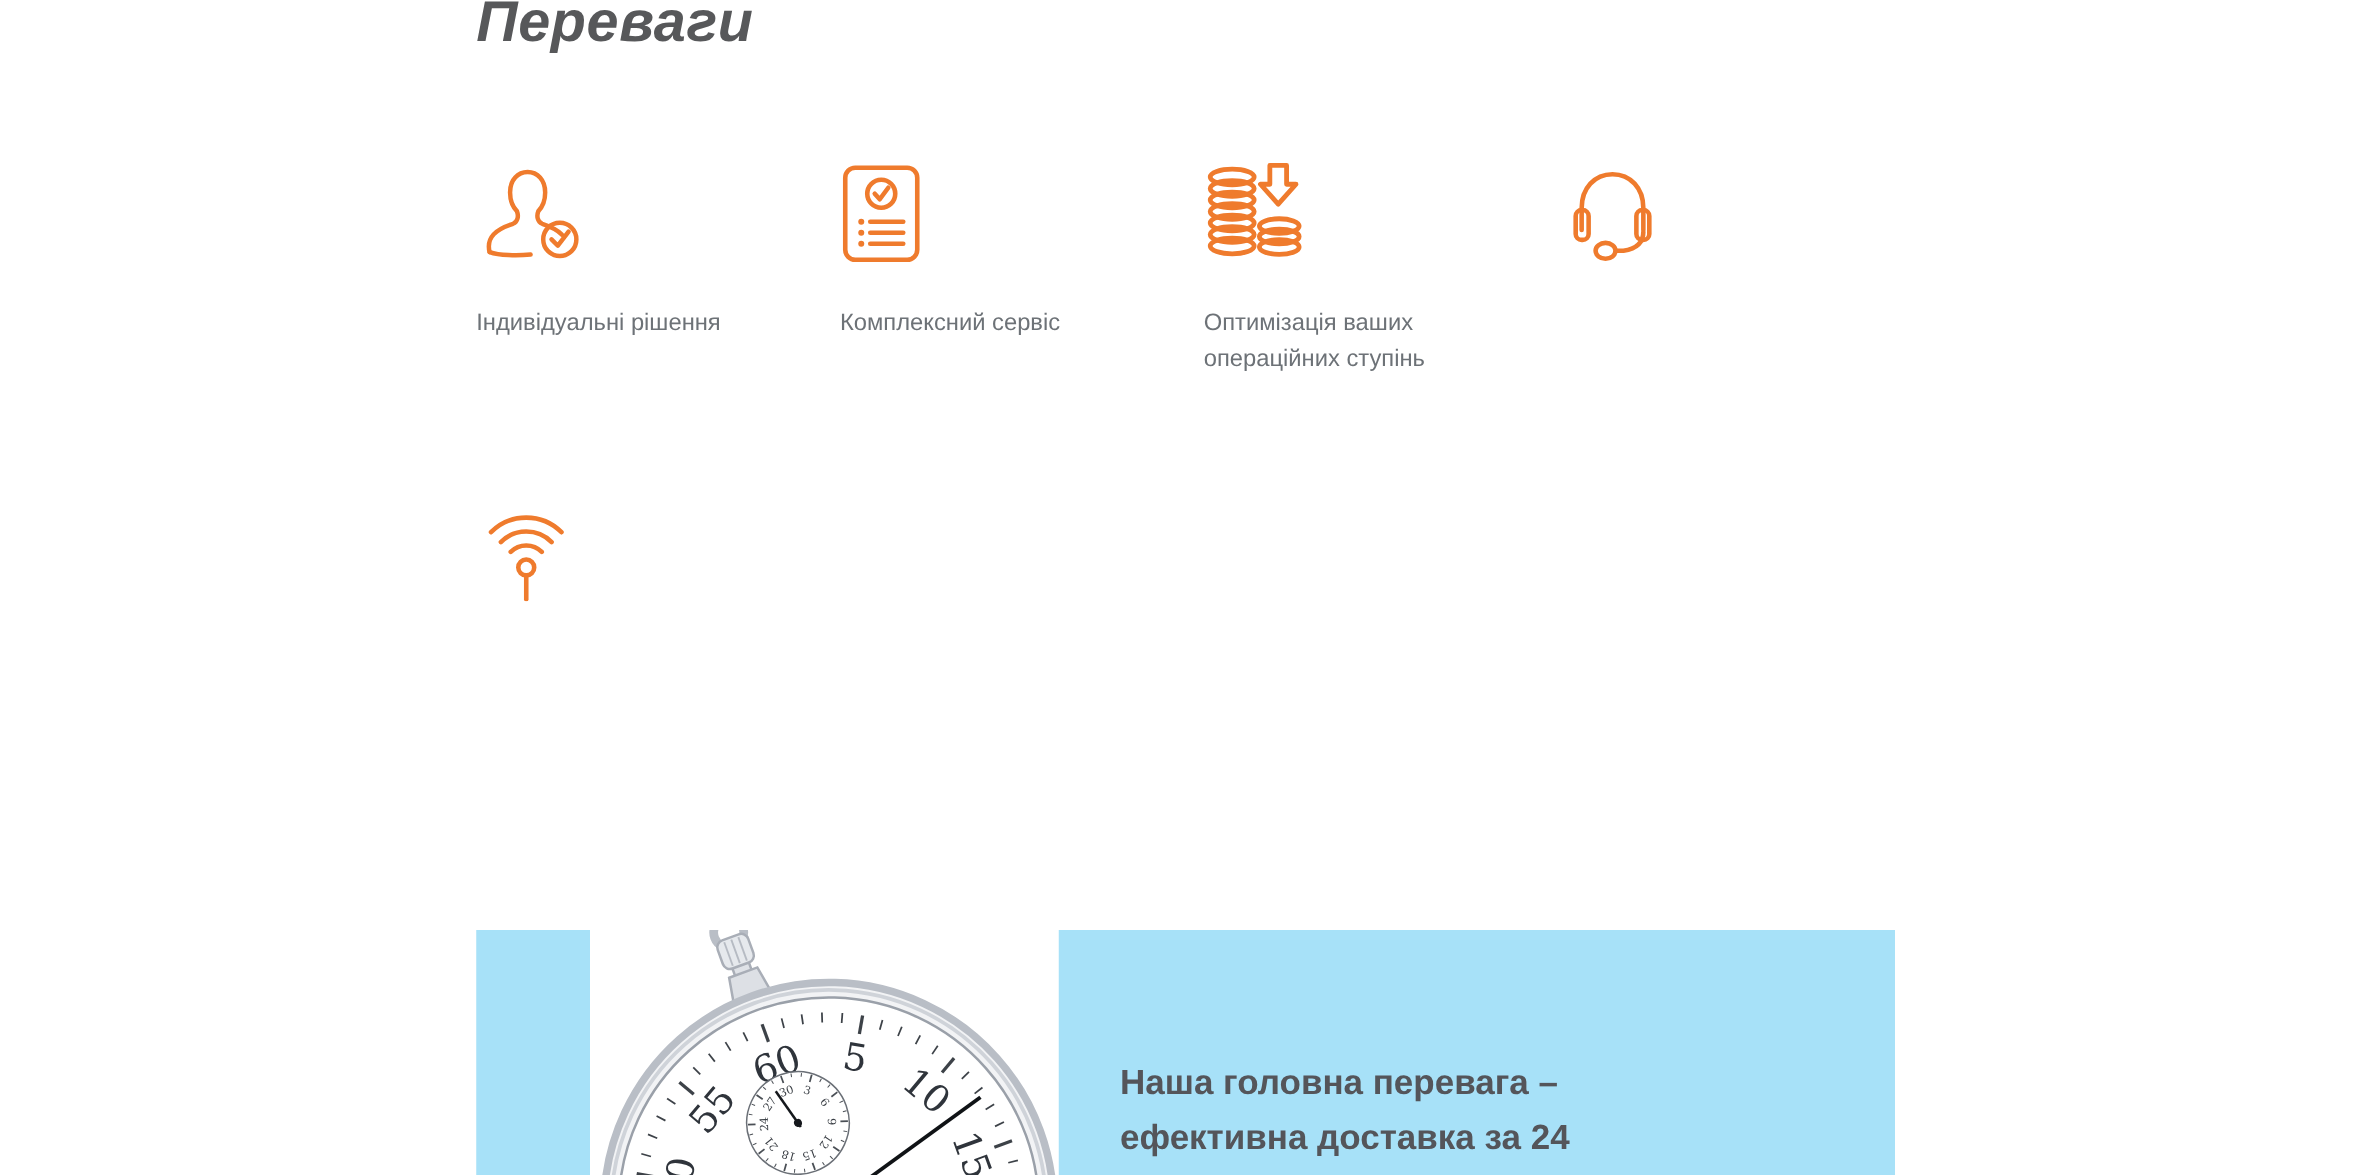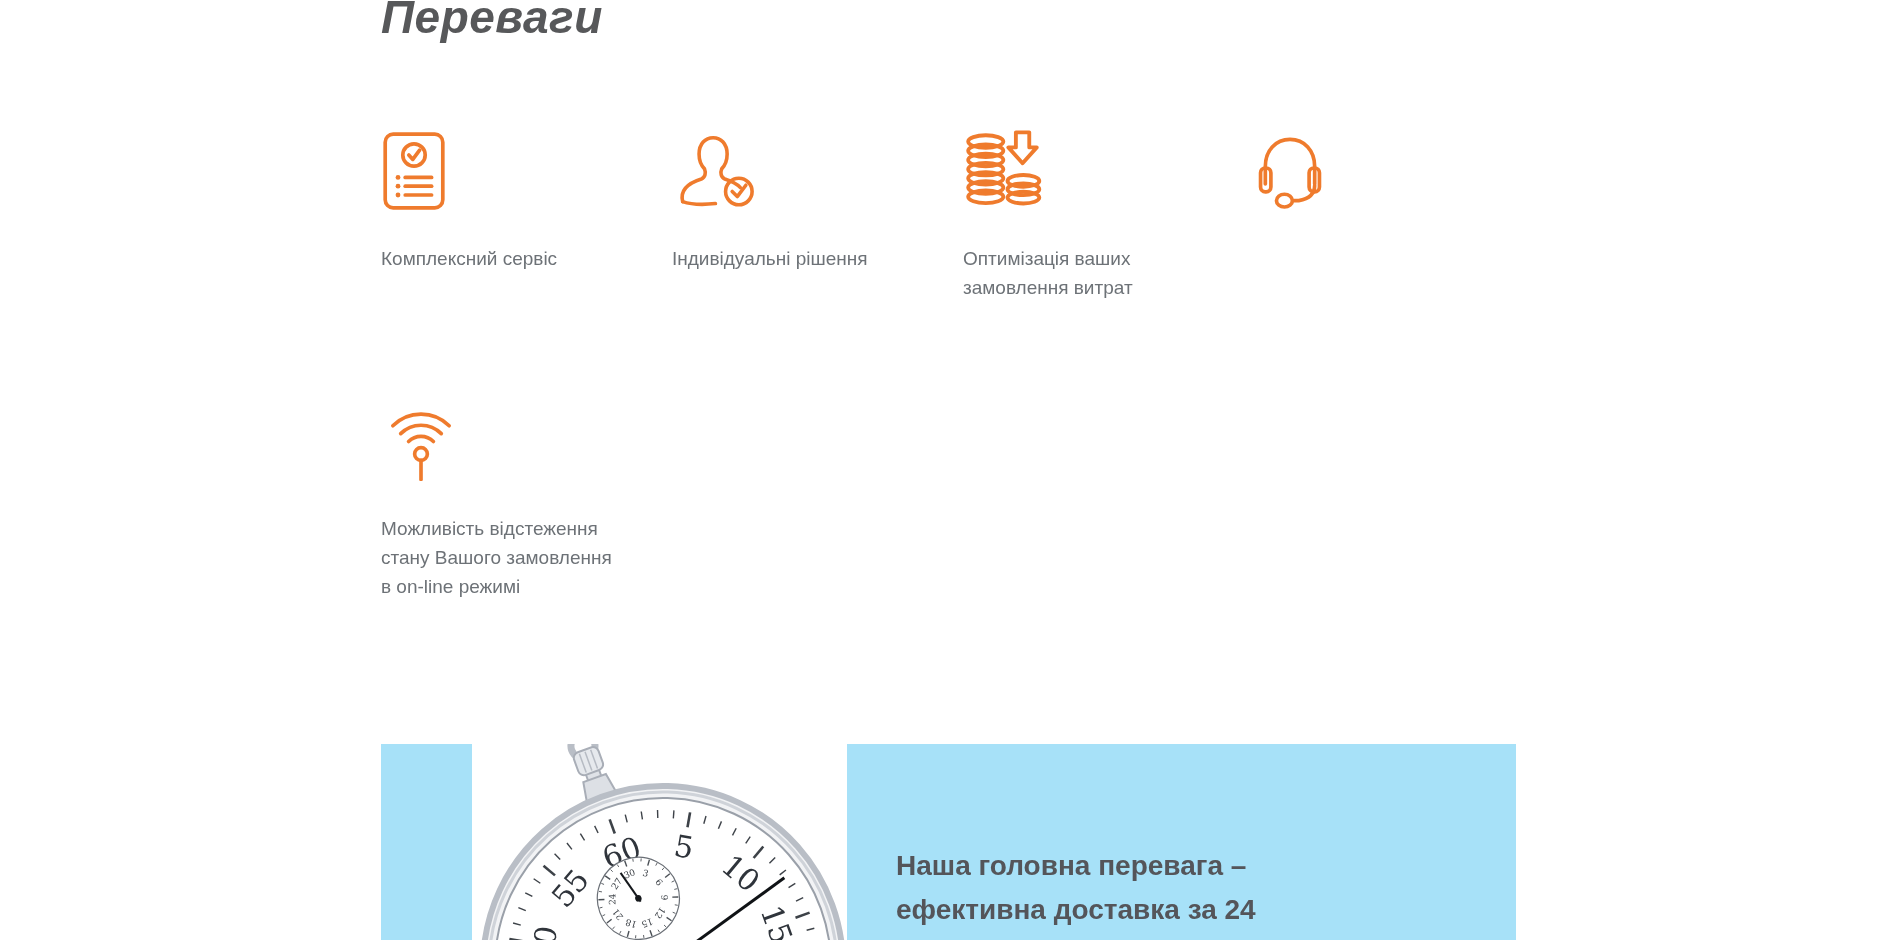--- a/index.html
+++ b/index.html
@@ -41,68 +41,68 @@
   }
 </style>
 </head>
 <body>
 
 <main>
 
   <h2 class="section-title">Переваги</h2>
 
   <div class="grid">
+
+    <div class="item">
+      <div class="icon-box">
+        <svg width="90" height="78" viewBox="0 0 112 100">
+          <path class="ic" d="M12,88 C8,72 20,64 36,59 C41,57 42,51 40,46 C35,41 33,34 33,27 C33,14 41,6 51,6 C61,6 69,14 69,27 C69,34 67,41 62,46 C60,51 61,57 66,59 C75,62 82,65.5 86,70"></path>
+          <path class="ic" d="M12,88 C22,91.5 40,92 54,90.5"></path>
+          <circle class="ic" cx="84" cy="75" r="17" stroke-width="3.6"></circle>
+          <polyline class="ic" points="75.5,75 82,81.5 93,67" stroke-width="3.6"></polyline>
+        </svg>
+      </div>
+      <div class="label">Індивідуальні рішення</div>
+    </div>
 
     <div class="item">
       <div class="icon-box">
         <svg width="66" height="80" viewBox="0 0 82 100">
           <rect class="ic" x="5" y="4" width="72" height="92" rx="10"></rect>
           <circle class="ic" cx="41" cy="30" r="14"></circle>
           <polyline class="ic" points="34.5,30 39.5,35.5 48,24" stroke-width="3.6"></polyline>
           <circle class="icf" cx="21" cy="58" r="3"></circle>
           <circle class="icf" cx="21" cy="69" r="3"></circle>
           <circle class="icf" cx="21" cy="80" r="3"></circle>
           <line class="ic" x1="30" y1="58" x2="63" y2="58" stroke-linecap="butt"></line>
           <line class="ic" x1="30" y1="69" x2="63" y2="69" stroke-linecap="butt"></line>
           <line class="ic" x1="30" y1="80" x2="63" y2="80" stroke-linecap="butt"></line>
         </svg>
       </div>
       <div class="label">Комплексний сервіс</div>
-    </div>
-
-    <div class="item">
-      <div class="icon-box">
-        <svg width="90" height="78" viewBox="0 0 112 100">
-          <path class="ic" d="M12,88 C8,72 20,64 36,59 C41,57 42,51 40,46 C35,41 33,34 33,27 C33,14 41,6 51,6 C61,6 69,14 69,27 C69,34 67,41 62,46 C60,51 61,57 66,59 C75,62 82,65.5 86,70"></path>
-          <path class="ic" d="M12,88 C22,91.5 40,92 54,90.5"></path>
-          <circle class="ic" cx="84" cy="75" r="17" stroke-width="3.6"></circle>
-          <polyline class="ic" points="75.5,75 82,81.5 93,67" stroke-width="3.6"></polyline>
-        </svg>
-      </div>
-      <div class="label">Індивідуальні рішення</div>
     </div>
 
     <div class="item">
       <div class="icon-box">
         <svg width="84" height="82" viewBox="0 0 100 98">
           <ellipse class="ic" cx="27" cy="15" rx="21" ry="7.5"></ellipse>
           <ellipse class="ic" cx="27" cy="26" rx="21" ry="7.5"></ellipse>
           <ellipse class="ic" cx="27" cy="37" rx="21" ry="7.5"></ellipse>
           <ellipse class="ic" cx="27" cy="48" rx="21" ry="7.5"></ellipse>
           <ellipse class="ic" cx="27" cy="59" rx="21" ry="7.5"></ellipse>
           <ellipse class="ic" cx="27" cy="70" rx="21" ry="7.5"></ellipse>
           <ellipse class="ic" cx="27" cy="81" rx="21" ry="7.5"></ellipse>
           <path class="ic" d="M63,4 H79 V22 H88 L71,41 L54,22 H63 Z"></path>
           <ellipse class="ic" cx="72" cy="62" rx="19" ry="7"></ellipse>
           <ellipse class="ic" cx="72" cy="72" rx="19" ry="7"></ellipse>
           <ellipse class="ic" cx="72" cy="82" rx="19" ry="7"></ellipse>
         </svg>
       </div>
       <div class="label">Оптимізація ваших
-замовлення витрат</div>
+операційних ступінь</div>
     </div>
 
 
     <div class="item">
       <div class="icon-box">
         <svg width="72" height="78" viewBox="0 0 90 98">
           <path class="ic" d="M14,64 V42 C14,22 27,8 45,8 C63,8 76,22 76,42 V64"></path>
           <rect class="ic" x="8" y="44" width="13" height="30" rx="6"></rect>
           <rect class="ic" x="69" y="44" width="13" height="30" rx="6"></rect>
           <path class="ic" d="M76,66 C76,78 68,83 56,85 L49,85"></path>
@@ -114,23 +114,20 @@
     <div class="item">
       <div class="icon-box">
         <svg width="80" height="78" viewBox="0 0 100 98">
           <path class="ic" d="M14.6,28.6 A50,50 0 0 1 85.4,28.6"></path>
           <path class="ic" d="M24.5,38.5 A36,36 0 0 1 75.5,38.5"></path>
           <path class="ic" d="M34.4,48.4 A22,22 0 0 1 65.6,48.4"></path>
           <circle class="ic" cx="50" cy="64" r="8"></circle>
           <line class="ic" x1="50" y1="72" x2="50" y2="96"></line>
         </svg>
       </div>
-      <div class="label">Можливість відстеження
-стану Вашого замовлення
-в on-line режимі</div>
     </div>
 
 
   </div>
 
   <section class="highlight">
     <div class="photo">
       <svg id="watch" width="375" height="440" viewBox="0 0 375 440">
         <g id="dial" transform="translate(191,222) rotate(-20)">
 

